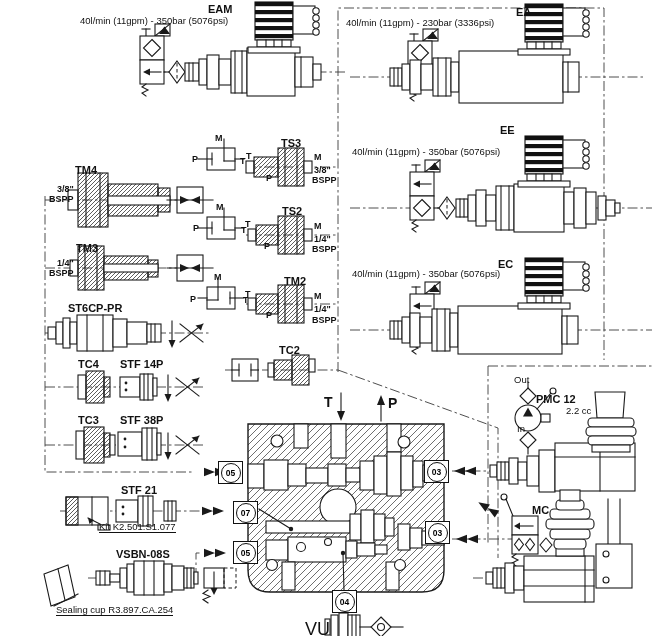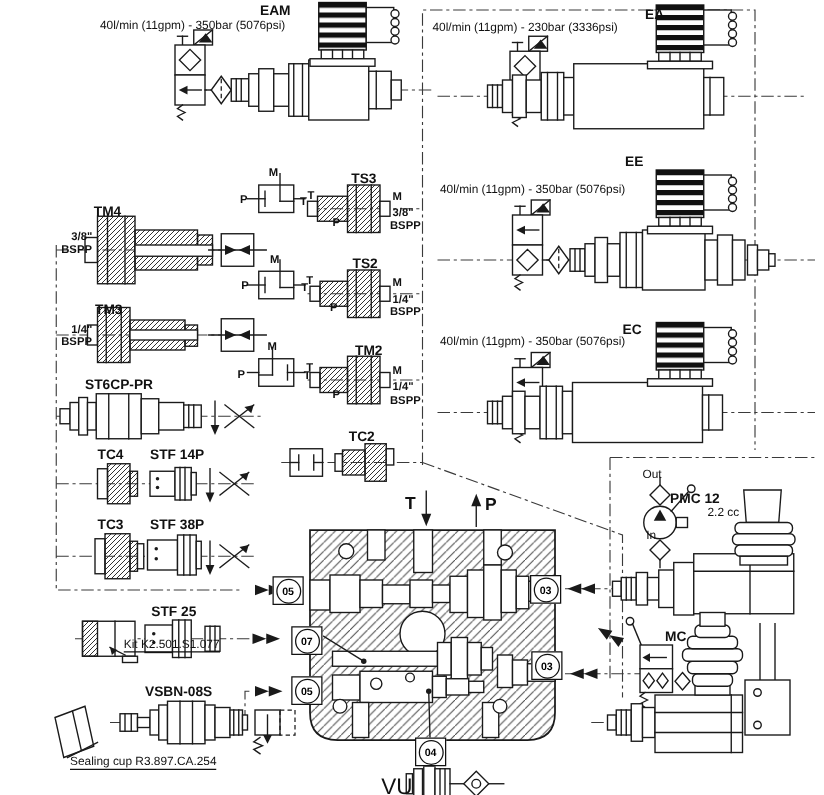--- a/index.html
+++ b/index.html
@@ -564,22 +564,22 @@
 <div class="t b9" style="left:214px;top:272px">M</div>
 <div class="t b9" style="left:190px;top:294px">P</div>
 <div class="t b9" style="left:243px;top:295px">T</div>
 
 <div class="t b11" style="left:68px;top:302px">ST6CP-PR</div>
 <div class="t b11" style="left:78px;top:358px">TC4</div>
 <div class="t b11" style="left:120px;top:358px">STF 14P</div>
 <div class="t b11" style="left:78px;top:414px">TC3</div>
 <div class="t b11" style="left:120px;top:414px">STF 38P</div>
 <div class="t b11" style="left:279px;top:344px">TC2</div>
-<div class="t b11" style="left:121px;top:484px">STF 25</div>
-<div class="t nt" style="left:99px;top:510px">Kit K2.501.S1.077</div>
+<div class="t b11" style="left:121px;top:484px">STF 21</div>
+<div class="t nt" style="left:99px;top:521px">Kit K2.501.S1.077</div>
 <div class="t b11" style="left:116px;top:548px">VSBN-08S</div>
 <div class="t nt" style="left:56px;top:604px">Sealing cup R3.897.CA.254</div>
 
 <div class="t b14" style="left:324px;top:394px">T</div>
 <div class="t b14" style="left:388px;top:395px">P</div>
 
 <div class="t r10" style="left:514px;top:374px">Out</div>
 <div class="t b11" style="left:536px;top:393px">PMC 12</div>
 <div class="t r10" style="left:566px;top:405px">2.2 cc</div>
 <div class="t r10" style="left:517px;top:423px">In</div>

